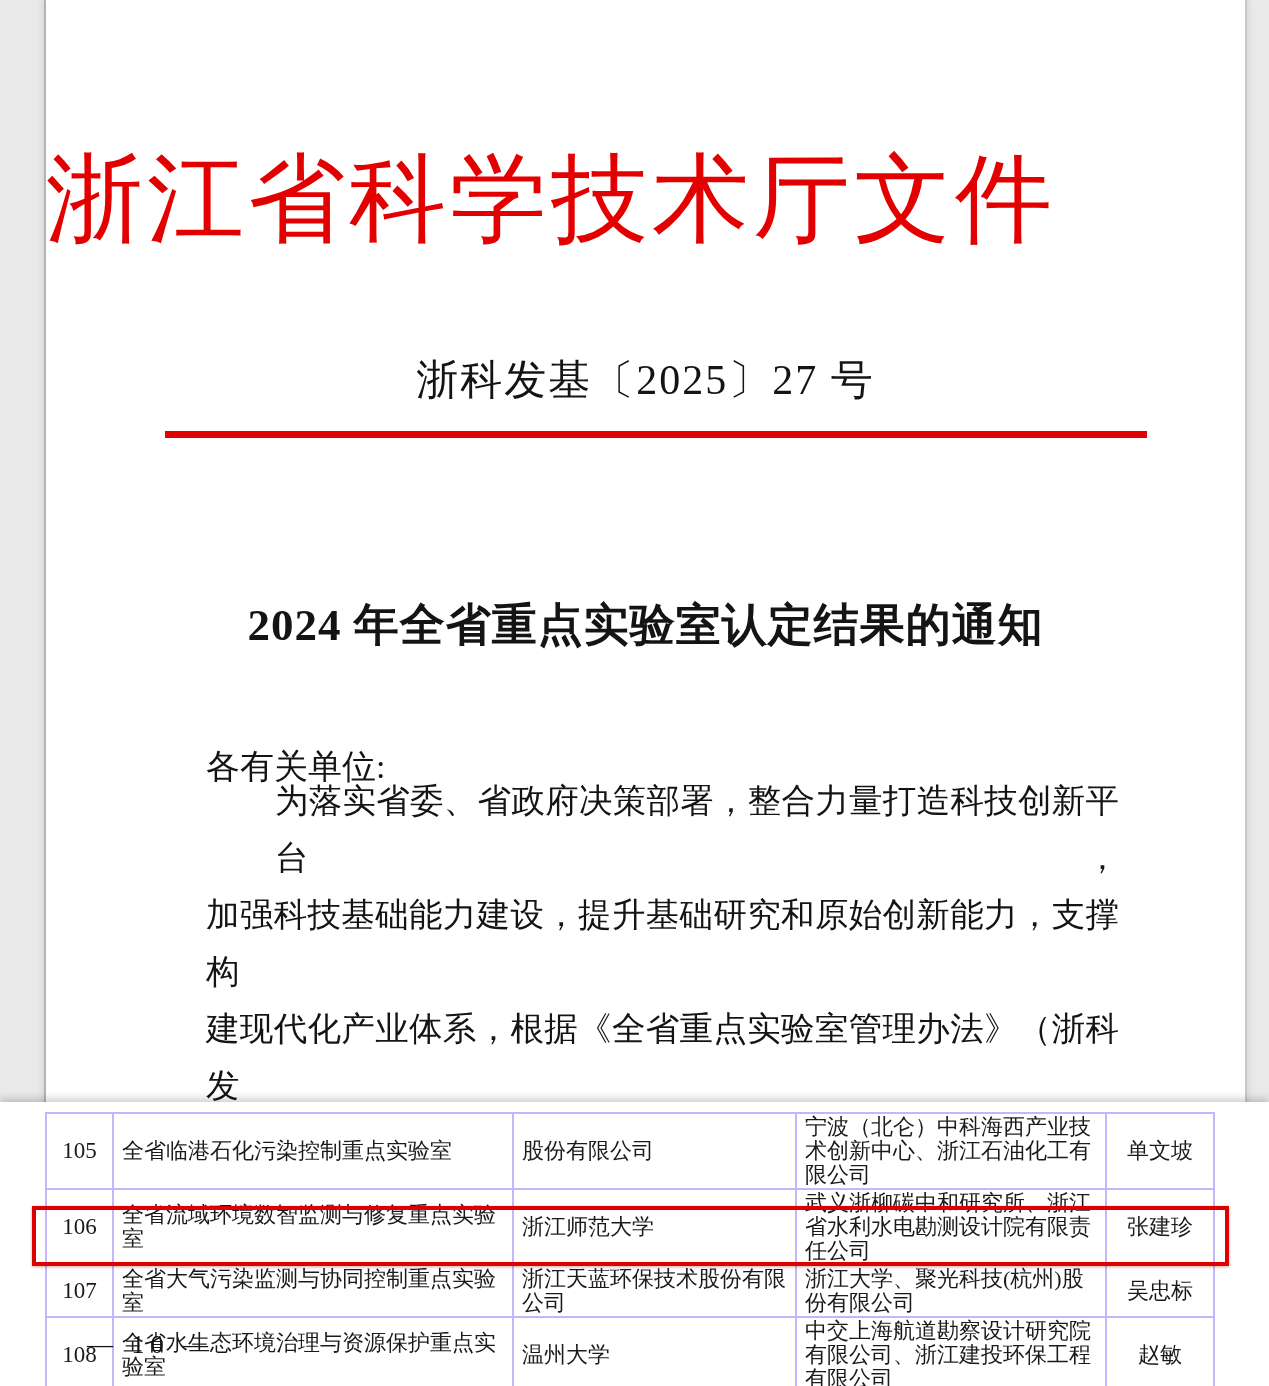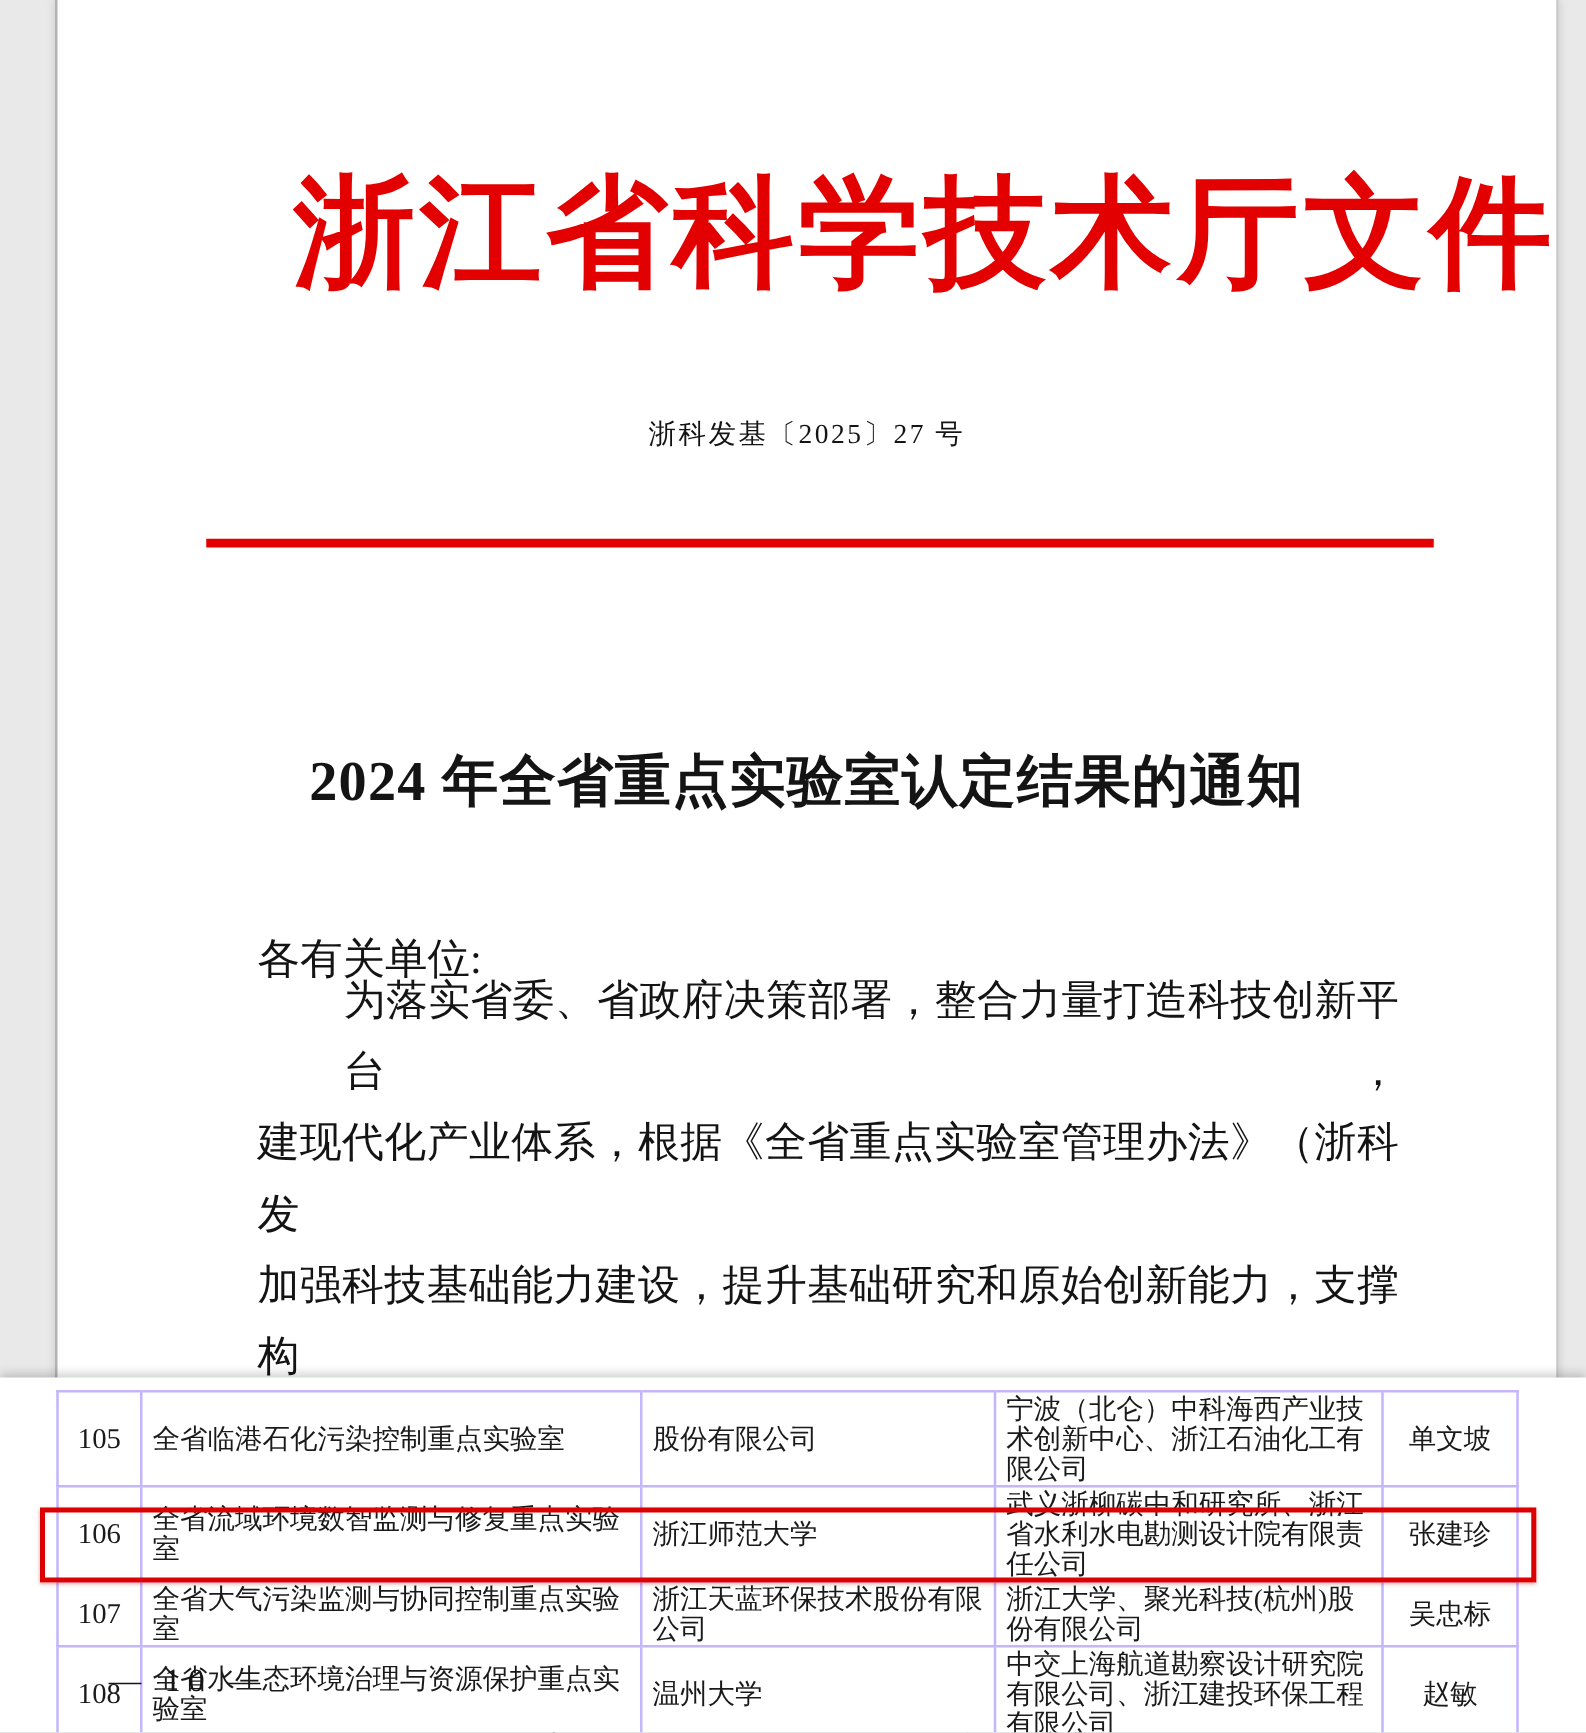--- a/index.html
+++ b/index.html
@@ -12,25 +12,25 @@
   }
   
   .page-top {
     position:absolute; left:44px; top:0; width:1203px; height:1110px;
     background:#ffffff;
     border-left:2px solid #b3b3b3; border-right:2px solid #c9c9c9;
     box-shadow:0 0 7px rgba(0,0,0,.14);
   }
   .page-top > div { position:absolute; }
   .red-head {
-    top:122px; left:0; width:100%; text-align:right;
-    font-size:97px; font-weight:bold; letter-spacing:4px;
+    top:135px; left:0; width:100%; text-align:left;
+    font-size:97px; font-weight:normal; letter-spacing:4px;
     white-space:nowrap; color:#e30000;
   }
-  .doc-no { top:332px; left:0; width:100%; text-align:center; font-size:22px; letter-spacing:2px; }
+  .doc-no { top:352px; left:0; width:100%; text-align:center; font-size:42px; letter-spacing:2px; }
   .red-rule { top:431px; left:119px; width:982px; height:7px; background:#e30000; }
   .big-title { left:0; width:100%; text-align:center; font-size:45px; font-weight:bold; letter-spacing:1px; white-space:nowrap; }
   .t1 { top:525px; }
   .t2 { top:595px; }
   .salutation { left:160px; top:744px; font-size:34px; }
   .para { left:160px; top:772px; width:913px; font-size:33.5px; line-height:57px; }
   .para .line { width:100%; }
   .j { text-align:justify; text-align-last:justify; text-justify:inter-ideograph; }
   .indent { padding-left:69px; }
   
@@ -66,22 +66,22 @@
 <div class="canvas">
 
   <div class="page-top">
     <div class="red-head">浙江省科学技术厅文件</div>
     <div class="doc-no">浙科发基〔2025〕27 号</div>
     <div class="red-rule"></div>
     <div class="big-title t2">2024 年全省重点实验室认定结果的通知</div>
     <div class="salutation">各有关单位:</div>
     <div class="para">
       <div class="line j indent">为落实省委、省政府决策部署，整合力量打造科技创新平台，</div>
+      <div class="line j">加强科技基础能力建设，提升基础研究和原始创新能力，支撑构</div>
       <div class="line j">建现代化产业体系，根据《全省重点实验室管理办法》（浙科发</div>
-      <div class="line j">加强科技基础能力建设，提升基础研究和原始创新能力，支撑构</div>
       <div class="line j">基〔2023〕40 号）规定，经我厅组织评审和论证，认定“全省智</div>
       <div class="line j">能建造与工程软件重点实验室”等 137 家为全省重点实验室（以</div>
       <div class="line">下简称“实验室”）。现将有关事项通知如下:</div>
     </div>
   </div>
 
   <div class="page-bottom">
     <table class="labs">
       <colgroup>
         <col style="width:67px">

